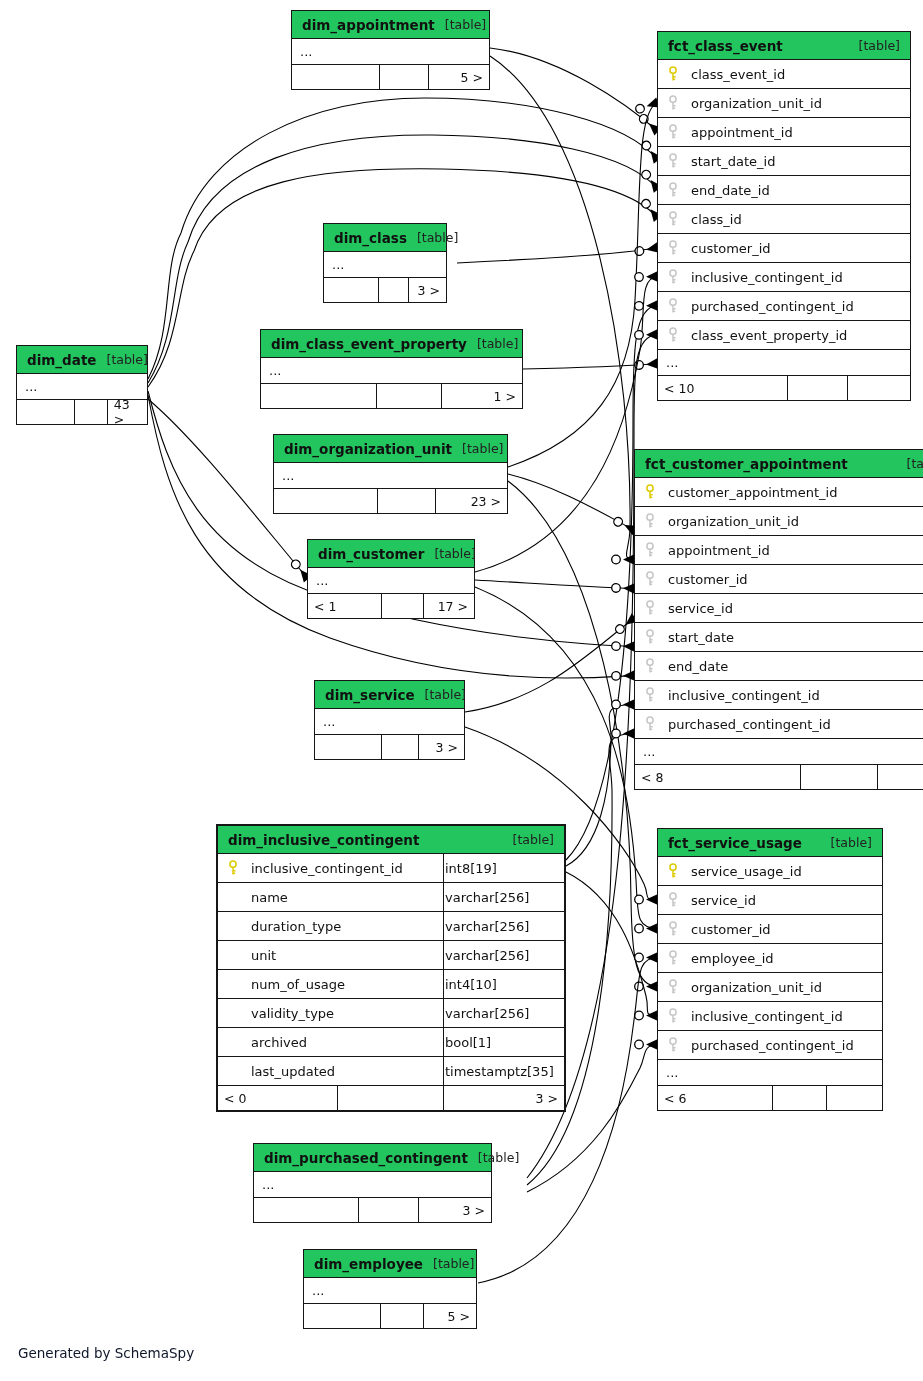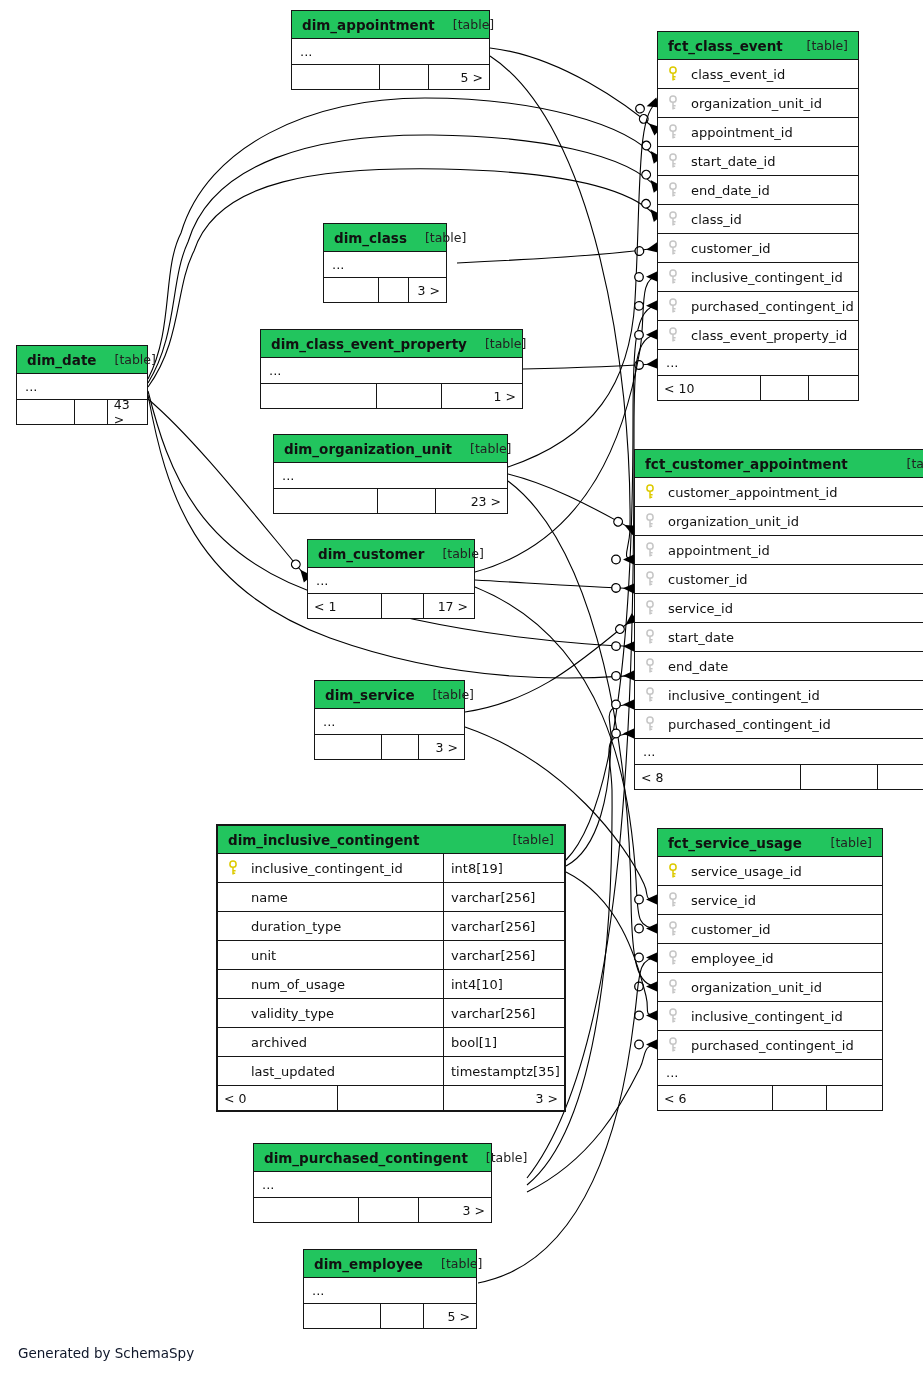--- a/index.html
+++ b/index.html
@@ -5,30 +5,30 @@
   html,body{margin:0;padding:0;background:#fff;}
   body{width:923px;height:1381px;position:relative;overflow:hidden;
        font-family:"DejaVu Sans","Liberation Sans",sans-serif;color:#111;}
   svg.edges{position:absolute;left:0;top:0;z-index:0;}
   svg.edges path{fill:none;stroke:#000;stroke-width:1.1px;}
   .tbl{position:absolute;z-index:1;background:#fff;border:1.4px solid #161616;box-sizing:border-box;}
   .tbl.focus{border-width:2.6px;}
   .hdr{height:28px;display:flex;justify-content:space-between;align-items:center;
        padding:0 10px;background:#22c55e;border-bottom:1.4px solid #161616;box-sizing:border-box;}
   .hdr .nm{font-weight:bold;font-size:13.5px;white-space:nowrap;}
-  .hdr .bdg{font-size:12.5px;color:#222;white-space:nowrap;margin-left:18px;}
+  .hdr .bdg{font-size:12.5px;color:#222;white-space:nowrap;margin-left:10px;}
   .row{height:29px;display:flex;align-items:center;border-bottom:1px solid #161616;
        box-sizing:border-box;font-size:13px;padding-left:10px;white-space:nowrap;}
   .ki{width:10px;height:16px;margin-right:13px;flex:none;}
   .ki circle,.ki path{fill:none;stroke-width:1.5px;}
   .ki.pk circle,.ki.pk path{stroke:#ddca00;}
   .ki.fk circle,.ki.fk path{stroke:#c6c6c6;}
   .row .lbl{flex:1 1 auto;}
   .row .typ{width:121px;flex:none;align-self:stretch;display:flex;align-items:center;
-            padding-left:7px;border-left:1px solid #161616;box-sizing:border-box;}
+            padding-left:1px;border-left:1px solid #161616;box-sizing:border-box;}
   .ell{height:26px;display:flex;align-items:center;padding-left:8px;font-size:13px;
        border-bottom:1px solid #161616;box-sizing:border-box;}
   .ftr{height:24px;display:flex;font-size:12.5px;}
   .ftr .c{box-sizing:border-box;display:flex;align-items:center;padding:0 6px;height:100%;}
   .ftr .c + .c{border-left:1px solid #161616;}
   .ftr .c3{justify-content:flex-end;}
   .dimftr .c1{width:44%;} .dimftr .c2{width:25%;} .dimftr .c3{width:31%;}
   .factftr .c1{width:51%;} .factftr .c2{width:24%;} .factftr .c3{width:25%;}
   .focftr .c1{width:34.5%;} .focftr .c2{width:30.5%;} .focftr .c3{width:35%;}
   .note{position:absolute;left:18px;top:1345px;font-size:13.5px;color:#0f172a;z-index:1;}
@@ -76,21 +76,21 @@
     <span class="bdg">[table]</span>
   </div>
   <div class="ell">...</div>
   <div class="ftr dimftr">
     <span class="c c1"></span>
     <span class="c c2"></span>
     <span class="c c3">5 &gt;</span>
   </div>
 </div>
 
-<div class="tbl" style="left:657px;top:31px;width:202px">
+<div class="tbl" style="left:657px;top:31px;width:254px">
   <div class="hdr">
     <span class="nm">fct_class_event</span>
     <span class="bdg">[table]</span>
   </div>
   <div class="row">
       <svg class="ki pk" viewBox="0 0 10 16">
         <circle cx="5" cy="4.2" r="3.1"></circle>
         <path d="M5 7.3 V14.5 M5 10.8 H7.6 M5 13.2 H7.2"></path>
       </svg>
       <span>class_event_id</span>

